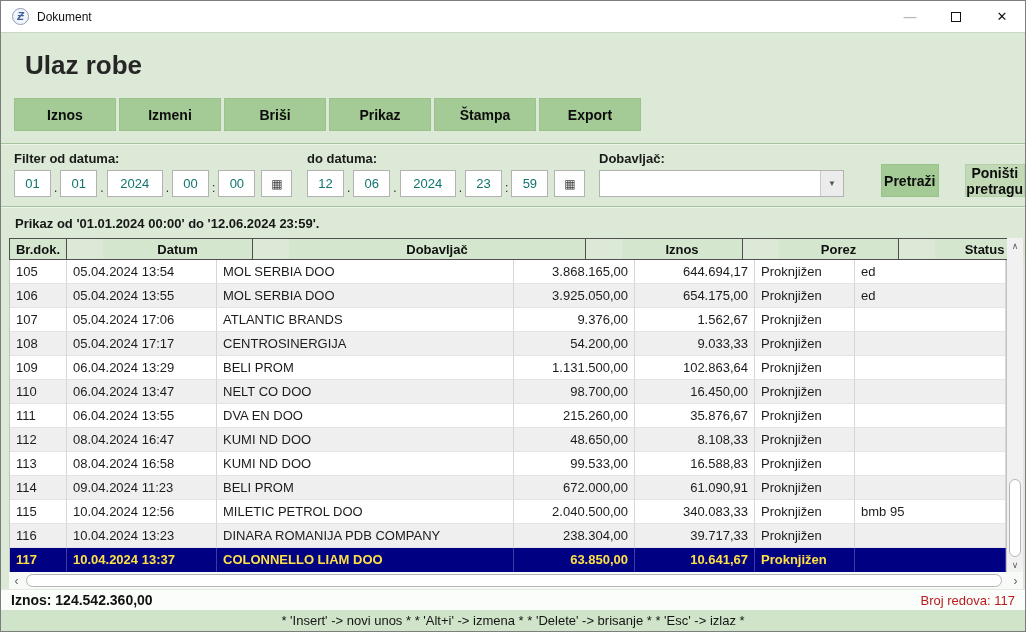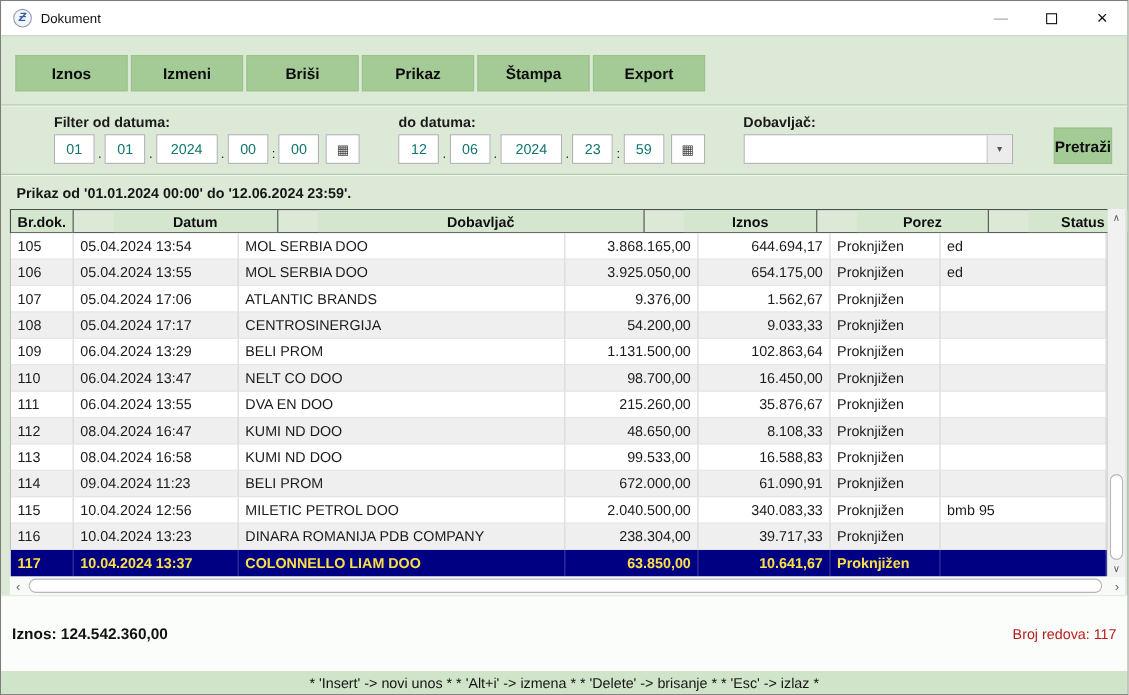--- a/index.html
+++ b/index.html
@@ -26,21 +26,21 @@
   .toolbar { display:flex; gap:3px; margin:17px 0 12px 13px; flex:0 0 auto; }
   .btn {
     background:#a4ca95; border:1px solid #9ac28a; color:#0d0d0d;
     font-weight:bold; font-size:14px; height:33px; display:flex; align-items:center; justify-content:center;
     font-family:"Liberation Sans",sans-serif; cursor:default;
   }
   .btn.main { width:102px; }
   .divider { height:0; border-top:1px solid #a6c39f; border-bottom:1px solid #edf4ea; flex:0 0 auto; }
   
   .filter { padding:6px 0 9px 13px; display:flex; align-items:flex-end; flex:0 0 auto; }
-  .fgroup { display:flex; flex-direction:column;margin-left:35px; }
+  .fgroup { display:flex; flex-direction:column; }
   .flabel { font-size:13px; font-weight:bold; color:#1a1a1a; margin-bottom:4px; }
   .frow { display:flex; align-items:center; }
   .dinput {
     height:27px; border:1px solid #b2b2b2; background:#fff; text-align:center;
     font-size:13px; color:#0f766e; font-family:"Liberation Sans",sans-serif; padding:0;
   }
   .w2 { width:37px; } .w4 { width:56px; }
   .sep { font-size:12px; color:#222; margin:8px 3px 0 3px; }
   .calbtn {
     width:31px; height:27px; margin-left:6px; background:#fdfdfd; border:1px solid #b2b2b2;
@@ -101,20 +101,21 @@
     <div class="tb-spacer"></div>
     <div class="tb-btn min">—</div>
     <div class="tb-btn">
         <span class="max-glyph"></span>
       </div>
     <div class="tb-btn">✕</div>
   </div>
 
   <div class="content">
 
+    <div class="page-title">Ulaz robe</div>
 
     <div class="toolbar">
       <button class="btn main">Iznos</button>
       <button class="btn main">Izmeni</button>
       <button class="btn main">Briši</button>
       <button class="btn main">Prikaz</button>
       <button class="btn main">Štampa</button>
       <button class="btn main">Export</button>
     </div>
 

